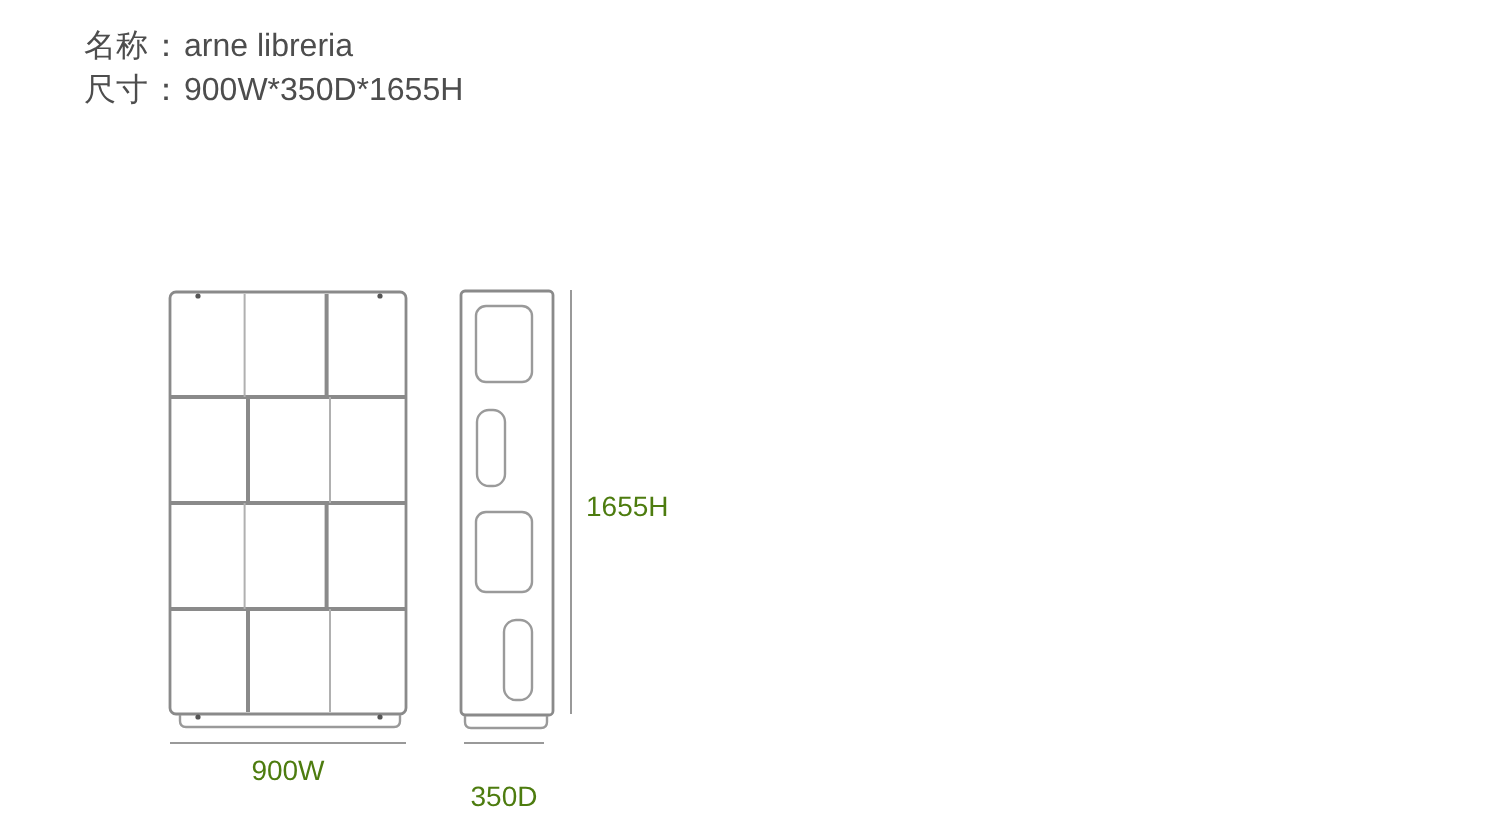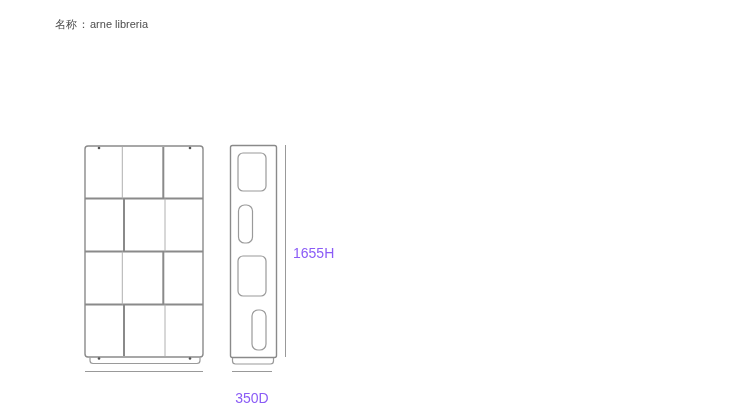--- a/index.html
+++ b/index.html
@@ -7,55 +7,58 @@
   .page {
     position: relative;
     width: 750px;
     height: 411px;
     background: #ffffff;
     font-family: "Liberation Sans", "DejaVu Sans", sans-serif;
     overflow: hidden;
   }
   .specs {
     position: absolute;
-    left: 55px;
+    left: 42px;
     top: 13px;
-    font-size: 11px;
+    font-size: 16px;
     line-height: 22px;
     color: #4d4d4d;
     white-space: nowrap;
   }
   .spec-row { height: 22px; }
   .spec-row .sep { padding: 0 1px; }
   .drawing-svg { position: absolute; }
   .dim-line-h {
     position: absolute;
     height: 0;
     border-top: 1px solid #999999;
   }
   .dim-line-v {
     position: absolute;
     width: 0;
     border-left: 1px solid #999999;
   }
   .dim-label {
     position: absolute;
     font-size: 14px;
-    color: #8b5cf6;
+    color: #4d7c0f;
     text-align: center;
   }
 </style>
 </head>
 <body>
 
 <div class="page">
 
   <div class="specs">
     <div class="spec-row">
       <span>名称</span><span class="sep">：</span><span>arne libreria</span>
+    </div>
+    <div class="spec-row">
+      <span>尺寸</span><span class="sep">：</span><span>900W*350D*1655H</span>
     </div>
   </div>
 
   <svg class="drawing-svg" style="left:83px; top:144px;" width="124" height="226" viewBox="0 0 124 226">
 
     <rect x="2" y="2" width="118" height="211" rx="3" fill="#ffffff" stroke="#8a8a8a" stroke-width="1.4"></rect>
 
     <g stroke="#8a8a8a" stroke-width="2">
       <line x1="2" y1="54.5" x2="120" y2="54.5"></line>
       <line x1="2" y1="107.5" x2="120" y2="107.5"></line>
@@ -94,16 +97,17 @@
       <rect x="24" y="167" width="14" height="40" rx="6"></rect>
     </g>
 
     <path d="M 4.5 215 L 4.5 218 Q 4.5 221 7.5 221 L 42.5 221 Q 45.5 221 45.5 218 L 45.5 215" fill="none" stroke="#9a9a9a" stroke-width="1.2"></path>
   </svg>
 
   <div class="dim-line-h" style="left:85px; top:371px; width:118px;"></div>
   <div class="dim-line-h" style="left:232px; top:371px; width:40px;"></div>
   <div class="dim-line-v" style="left:285px; top:145px; height:212px;"></div>
 
+  <div class="dim-label" style="left:85px; top:377px; width:118px;">900W</div>
   <div class="dim-label" style="left:232px; top:390px; width:40px;">350D</div>
   <div class="dim-label" style="left:293px; top:245px;">1655H</div>
 
 </div>
 
 </body></html>

